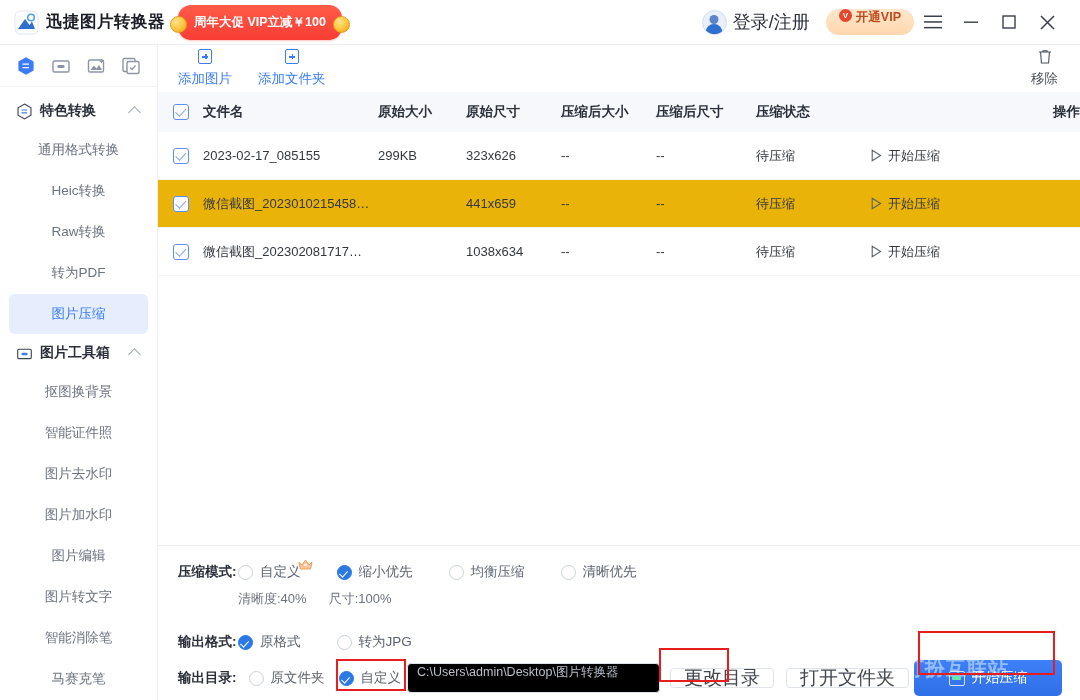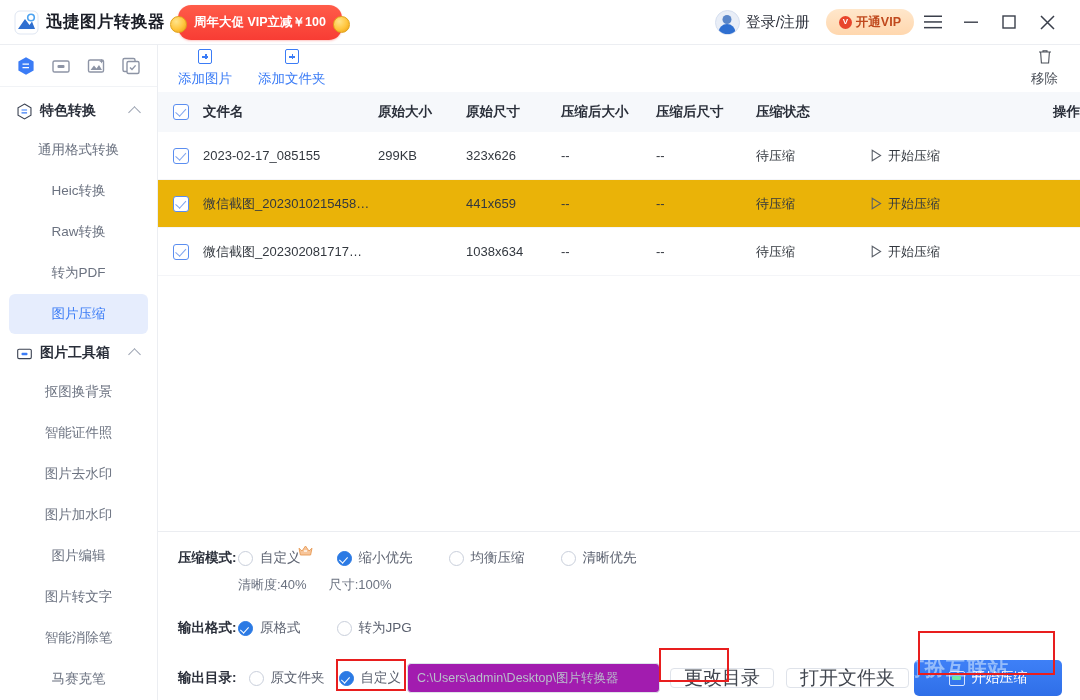--- a/index.html
+++ b/index.html
@@ -51,24 +51,24 @@
     position: relative; overflow: hidden; margin-right: 6px;
   }
   .avatar::before {
     content: ""; position: absolute; width: 9px; height: 9px; border-radius: 50%;
     background: #5a86c9; left: 50%; transform: translateX(-50%); top: 4px;
   }
   .avatar::after {
     content: ""; position: absolute; width: 17px; height: 11px; border-radius: 9px 9px 0 0;
     background: #2f6fd0; left: 50%; transform: translateX(-50%); bottom: -1px;
   }
-  .login-text { font-size: 15px; color: #2b2f3a; white-space: nowrap; }
+  .login-text { font-size: 18px; color: #2b2f3a; white-space: nowrap; }
   .vip-btn {
     margin-left: 16px; height: 26px; padding: 0 13px;
-    display: flex; align-items: center; gap: 4px;
+    display: flex; align-items: flex-start; gap: 4px;
     border-radius: 13px;
     background: linear-gradient(180deg,#ffe7cb 0%,#ffd7ae 100%);
     color: #c0491d; font-size: 12.5px; font-weight: bold;
     white-space: nowrap; cursor: pointer;
   }
   .vip-heart {
     width: 13px; height: 13px; border-radius: 50%;
     background: #e8452c; position: relative; flex: 0 0 auto;
   }
   .vip-heart::after {
@@ -227,21 +227,21 @@
   .outdir-row {
     display: flex; align-items: center; padding: 0 0 0 20px;
     height: 44px; position: relative;
   }
   .outdir-label {
     font-size: 13.5px; font-weight: bold; color: #2a2f3a;
     margin-right: 12px; white-space: nowrap;
   }
   .path-field {
     width: 253px; height: 30px; border: 1px solid #dfe3ea; border-radius: 4px;
-    background: #a21caf; display: flex; align-items: center;
+    background: #000000; display: flex; 
     padding: 0 9px; font-size: 12.5px; color: #b9bfcb;
     white-space: nowrap; overflow: hidden; margin-left: 2px;
   }
   .gbtn {
     height: 20px; padding: 4px 13px; border: 1px solid #dfe3ea; border-radius: 4px;
     background: #fff; font-size: 19px; color: #41464f;
     display: flex; align-items: center; cursor: pointer; white-space: nowrap;
   }
   #btn-change { margin-left: 10px; }
   #btn-open { margin-left: 12px; }
@@ -553,21 +553,21 @@
               <span class="radio on"></span>
               <span class="radio-lbl">原格式</span>
             </div>
             <div class="radio-wrap">
               <span class="radio"></span>
               <span class="radio-lbl">转为JPG</span>
             </div>
           </div>
         </div>
 
-        <div class="outdir-row" style="margin-top:16px;">
+        <div class="outdir-row" style="margin-top:2px;">
           <span class="outdir-label">输出目录:</span>
 
           <div class="radio-wrap" style="margin-right:14px;">
             <span class="radio"></span>
             <span class="radio-lbl">原文件夹</span>
           </div>
 
           <div class="radio-wrap" style="margin-right:4px;">
             <span class="radio on"></span>
             <span class="radio-lbl">自定义</span>

